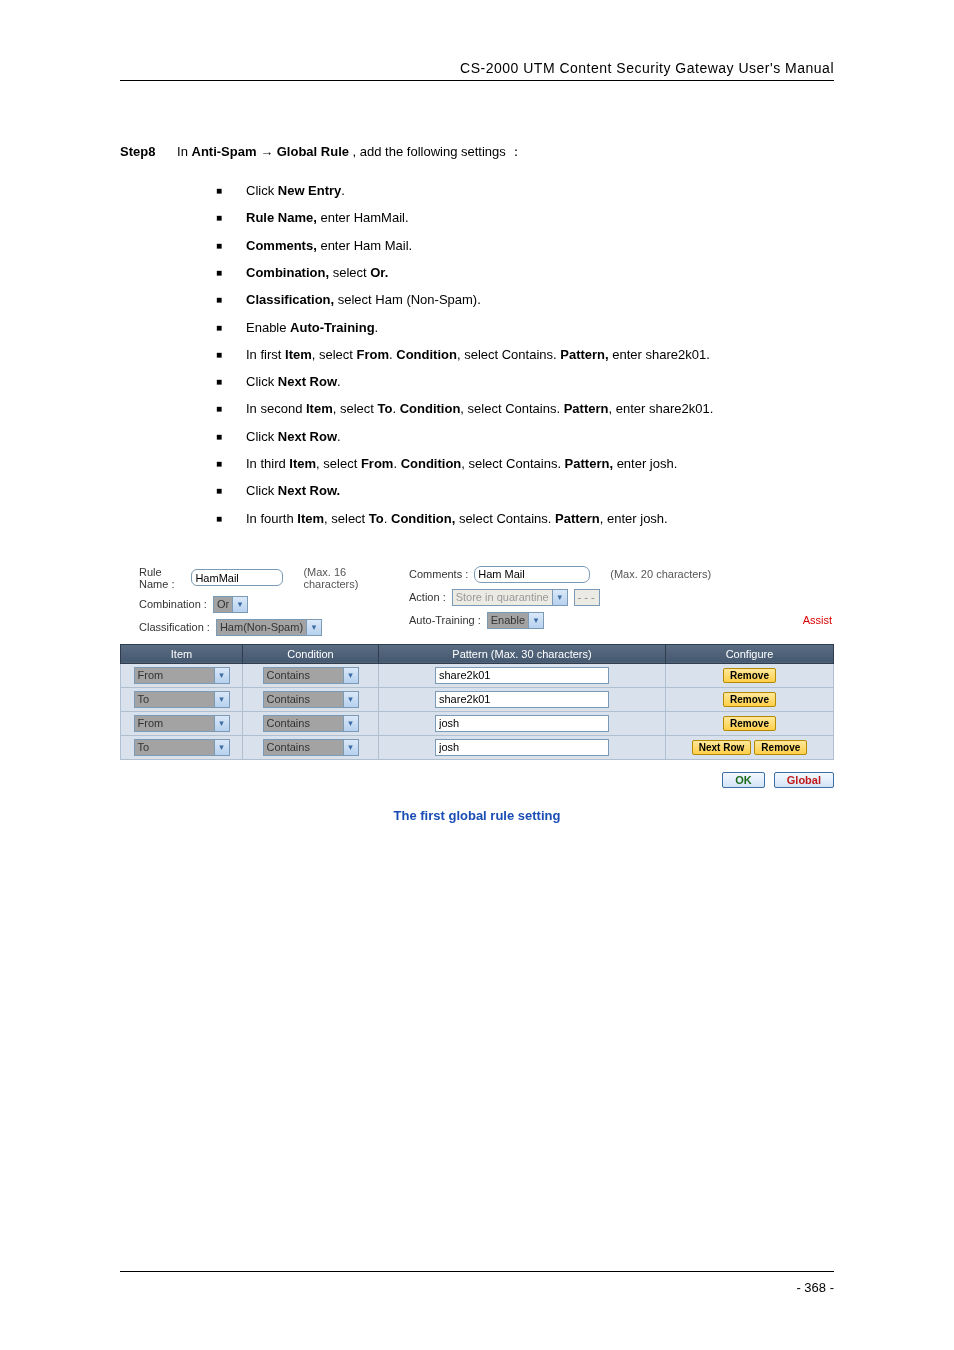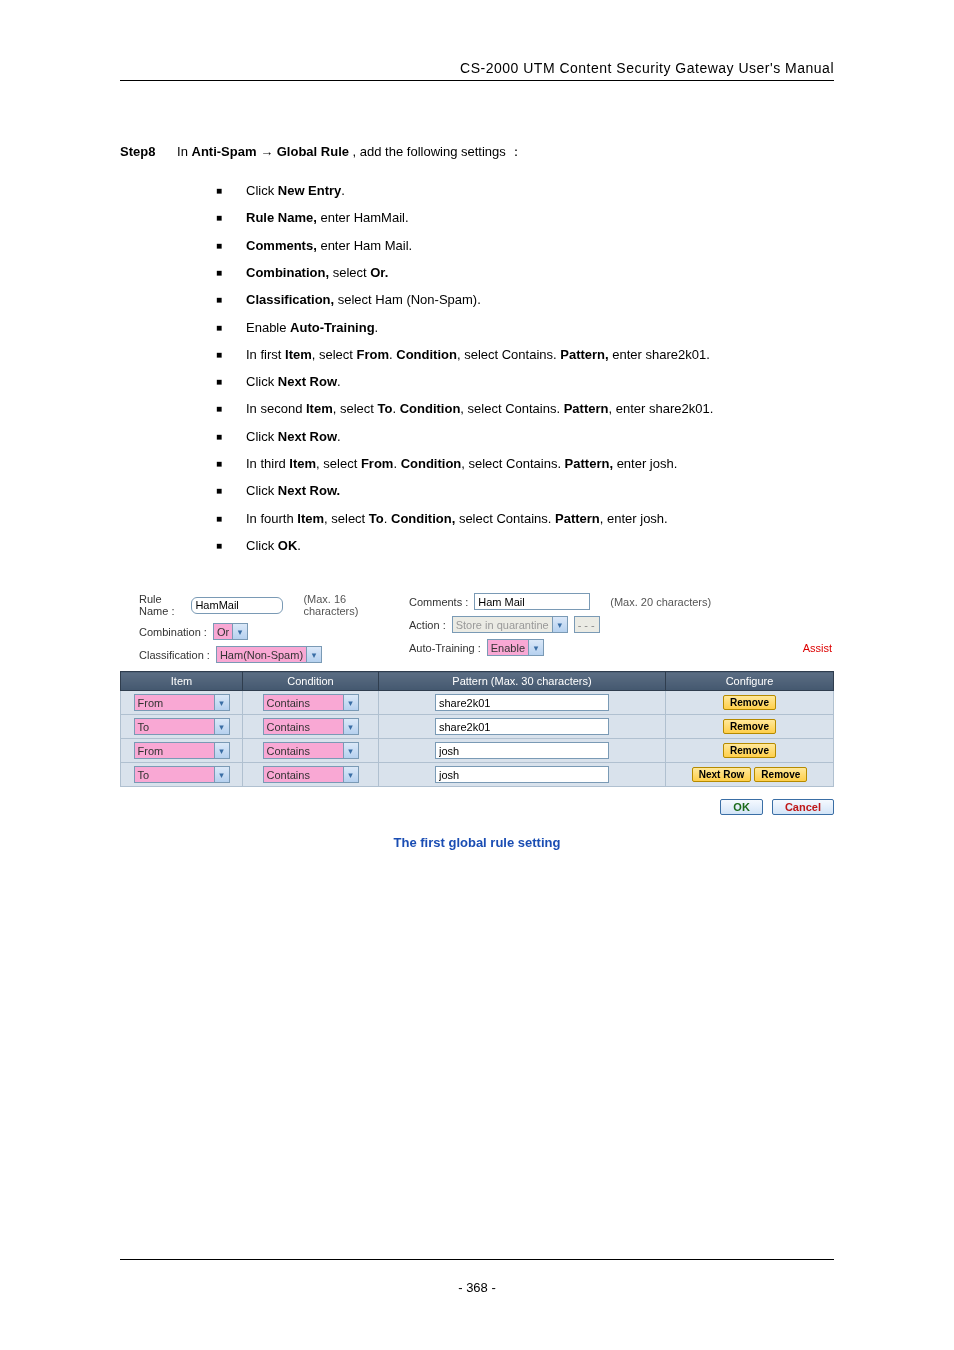--- a/index.html
+++ b/index.html
@@ -65,21 +65,21 @@
   }
   .txt-disabled {
     background: #ebebe4;
     color: #888;
   }
   .select-wrap {
     display: inline-flex;
     align-items: center;
     border: 1px solid #7a9ab5;
     height: 17px;
-    background: #f9a8d4;
+    background: #a3a3a3;
     padding: 0 0 0 3px;
     font-size: 11px;
   }
   .select-wrap.disabled { background: #ebebe4; color: #999; }
   .select-wrap .caret {
     width: 15px;
     height: 15px;
     background: linear-gradient(#dbe8f8,#b6d1ef);
     border-left: 1px solid #7a9ab5;
     display: inline-flex;
@@ -145,25 +145,25 @@
     text-align:center;
     color:#1a4db3;
     font-weight:bold;
     margin-top: 20px;
     font-size: 13px;
   }
   .footer {
     position: absolute;
     bottom: 55px;
     left: 0; right: 0;
-    text-align: center;
+    text-align: right;
     font-size: 13px;
     border-top: 1px solid #000;
     margin: 0 120px;
-    padding-top: 20px;
+    padding-top: 8px;
   }
   .config-cell { width: 168px; }
   .spacer-right { margin-left: 14px; }
 </style>
 </head>
 <body>
 
 <div class="page">
   <div class="header-line">CS-2000 UTM Content Security Gateway User's Manual</div>
 
@@ -181,21 +181,20 @@
     <li><span class="bold">Combination,</span><span> select </span><span class="bold">Or.</span></li>
     <li><span class="bold">Classification,</span><span> select Ham (Non-Spam).</span></li>
     <li><span>Enable </span><span class="bold">Auto-Training</span><span>.</span></li>
     <li><span>In first </span><span class="bold">Item</span><span>, select </span><span class="bold">From</span><span>. </span><span class="bold">Condition</span><span>, select Contains. </span><span class="bold">Pattern,</span><span> enter share2k01.</span></li>
     <li><span>Click </span><span class="bold">Next Row</span><span>.</span></li>
     <li><span>In second </span><span class="bold">Item</span><span>, select </span><span class="bold">To</span><span>. </span><span class="bold">Condition</span><span>, select Contains. </span><span class="bold">Pattern</span><span>, enter share2k01.</span></li>
     <li><span>Click </span><span class="bold">Next Row</span><span>.</span></li>
     <li><span>In third </span><span class="bold">Item</span><span>, select </span><span class="bold">From</span><span>. </span><span class="bold">Condition</span><span>, select Contains. </span><span class="bold">Pattern,</span><span> enter josh.</span></li>
     <li><span>Click </span><span class="bold">Next Row.</span><span></span></li>
     <li><span>In fourth </span><span class="bold">Item</span><span>, select </span><span class="bold">To</span><span>. </span><span class="bold">Condition,</span><span> select Contains. </span><span class="bold">Pattern</span><span>, enter josh.</span></li>
-    <li><span>Click </span><span class="bold">OK</span><span>.</span></li>
   </ul>
 
   <div class="screenshot-area">
     <div class="top-forms">
       <div class="left-col">
         <div class="form-row">
           <span class="label">Rule Name :</span>
           <input class="txt-input" style="width: 92px; border-radius: 6px;" value="HamMail">
           <span class="hint spacer-right">(Max. 16 characters)</span>
         </div>
@@ -210,21 +209,21 @@
           <span class="label">Classification :</span>
           <span class="select-wrap">
               <span>Ham(Non-Spam)</span>
               <span class="caret">▾</span>
             </span>
         </div>
       </div>
       <div class="right-col">
         <div class="form-row">
           <span class="label">Comments :</span>
-          <input class="txt-input" style="width: 116px;" value="Ham Mail">
+          <input class="txt-input" style="width: 116px; border-radius: 7px;" value="Ham Mail">
           <span class="hint spacer-right">(Max. 20 characters)</span>
         </div>
         <div class="form-row">
           <span class="label">Action :</span>
           <span class="select-wrap disabled">
               <span>Store in quarantine</span>
               <span class="caret">▾</span>
             </span>
           <input class="txt-input txt-disabled" style="width: 26px;" value="- - -">
         </div>
@@ -296,20 +295,20 @@
                 <span class="caret">▾</span>
               </span></td>
             <td><input class="txt-input" value="josh" style=""></td>
             <td class="config-cell"><span class="btn">Next Row</span> <span class="btn">Remove</span></td>
           </tr>
         </tbody>
     </table>
 
     <div class="btn-bar">
       <span class="btn-ok">OK</span>
-      <span class="btn-cancel">Cancel</span>
+      <span class="btn-cancel">Global</span>
     </div>
 
     <div class="caption">The first global rule setting</div>
   </div>
 </div>
 
 <div class="footer">- 368 -</div>
 
 </body></html>

